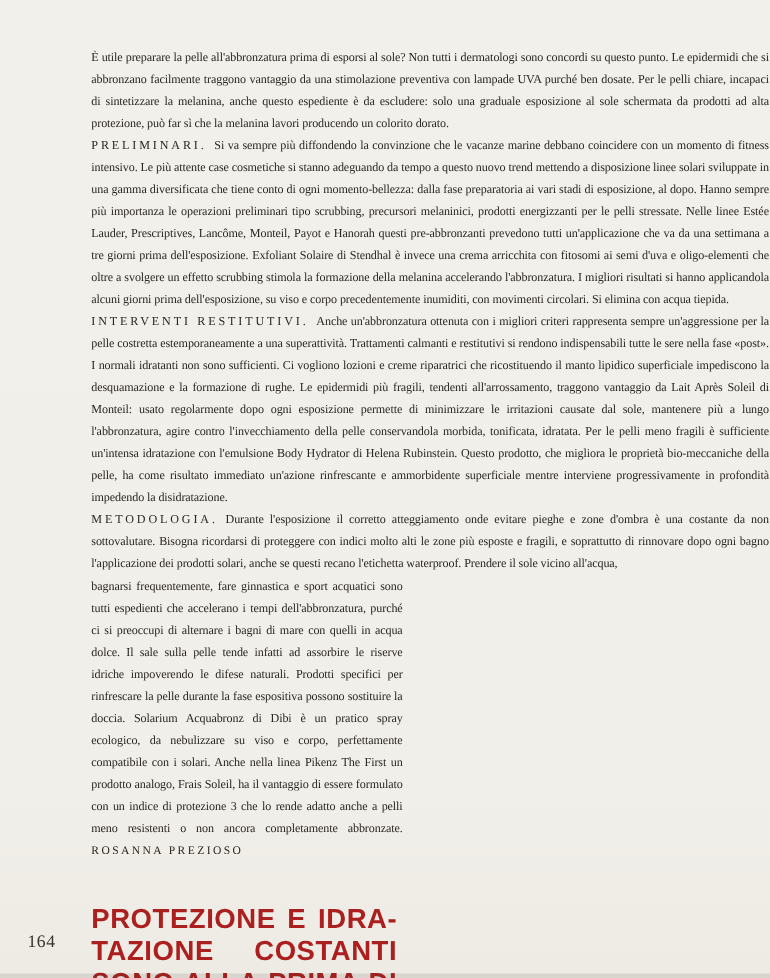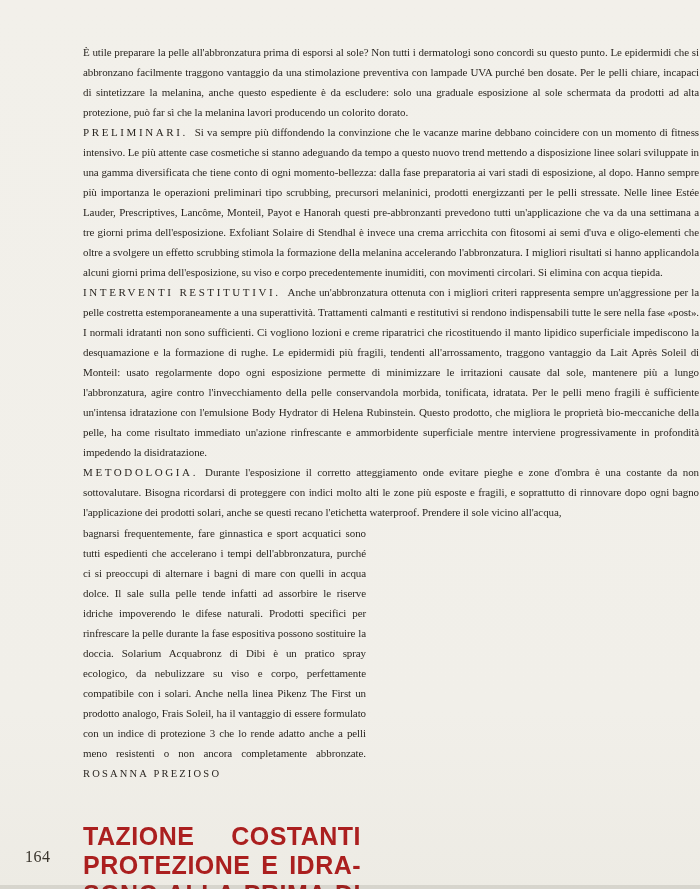--- a/index.html
+++ b/index.html
@@ -91,22 +91,22 @@
     <div class="par"><span class="sechead">PRELIMINARI.</span><span>Si va sempre più diffondendo la convinzione che le vacanze marine debbano coincidere con un momento di fitness intensivo. Le più attente case cosmetiche si stanno adeguando da tempo a questo nuovo trend mettendo a disposizione linee solari sviluppate in una gamma diversificata che tiene conto di ogni momento-bellezza: dalla fase preparatoria ai vari stadi di esposizione, al dopo. Hanno sempre più importanza le operazioni preliminari tipo scrubbing, precursori melaninici, prodotti energizzanti per le pelli stressate. Nelle linee Estée Lauder, Prescriptives, Lancôme, Monteil, Payot e Hanorah questi pre-abbronzanti prevedono tutti un'applicazione che va da una settimana a tre giorni prima dell'esposizione. Exfoliant Solaire di Stendhal è invece una crema arricchita con fitosomi ai semi d'uva e oligo-elementi che oltre a svolgere un effetto scrubbing stimola la formazione della melanina accelerando l'abbronzatura. I migliori risultati si hanno applicandola alcuni giorni prima dell'esposizione, su viso e corpo precedentemente inumiditi, con movimenti circolari. Si elimina con acqua tiepida.</span></div>
 
     <div class="par"><span class="sechead">INTERVENTI RESTITUTIVI.</span><span>Anche un'abbronzatura ottenuta con i migliori criteri rappresenta sempre un'aggressione per la pelle costretta estemporaneamente a una superattività. Trattamenti calmanti e restitutivi si rendono indispensabili tutte le sere nella fase «post». I normali idratanti non sono sufficienti. Ci vogliono lozioni e creme riparatrici che ricostituendo il manto lipidico superficiale impediscono la desquamazione e la formazione di rughe. Le epidermidi più fragili, tendenti all'arrossamento, traggono vantaggio da Lait Après Soleil di Monteil: usato regolarmente dopo ogni esposizione permette di minimizzare le irritazioni causate dal sole, mantenere più a lungo l'abbronzatura, agire contro l'invecchiamento della pelle conservandola morbida, tonificata, idratata. Per le pelli meno fragili è sufficiente un'intensa idratazione con l'emulsione Body Hydrator di Helena Rubinstein. Questo prodotto, che migliora le proprietà bio-meccaniche della pelle, ha come risultato immediato un'azione rinfrescante e ammorbidente superficiale mentre interviene progressivamente in profondità impedendo la disidratazione.</span></div>
 
     <div class="par"><span class="sechead">METODOLOGIA.</span><span>Durante l'esposizione il corretto atteggiamento onde evitare pieghe e zone d'ombra è una costante da non sottovalutare. Bisogna ricordarsi di proteggere con indici molto alti le zone più esposte e fragili, e soprattutto di rinnovare dopo ogni bagno l'applicazione dei prodotti solari, anche se questi recano l'etichetta waterproof. Prendere il sole vicino all'acqua,</span></div>
 
     <div class="cols">
       <div class="leftcol par"><span>bagnarsi frequentemente, fare ginnastica e sport acquatici sono tutti espedienti che accelerano i tempi dell'abbronzatura, purché ci si preoccupi di alternare i bagni di mare con quelli in acqua dolce. Il sale sulla pelle tende infatti ad assorbire le riserve idriche impoverendo le difese naturali. Prodotti specifici per rinfrescare la pelle durante la fase espositiva possono sostituire la doccia. Solarium Acquabronz di Dibi è un pratico spray ecologico, da nebulizzare su viso e corpo, perfettamente compatibile con i solari. Anche nella linea Pikenz The First un prodotto analogo, Frais Soleil, ha il vantaggio di essere formulato con un indice di protezione 3 che lo rende adatto anche a pelli meno resistenti o non ancora completamente abbronzate.</span> <span class="author">ROSANNA PREZIOSO</span></div>
 
       <aside class="pullquote">
+        <div class="ql">PROTEZIONE E IDRA-</div>
         <div class="ql">TAZIONE COSTANTI</div>
-        <div class="ql">PROTEZIONE E IDRA-</div>
         <div class="ql">SONO ALLA PRIMA DI</div>
         <div class="ql"><span>UNA</span> <span class="black">PELLE</span> <span>BASE.</span></div>
         <div class="ql">PRIMA E DOPO L'E-</div>
         <div class="ql">SPOSIZIONE, UNA SE-</div>
         <div class="ql">TI PER OTTIMIZZARE</div>
       </aside>
     </div>
 
   </div>
 

